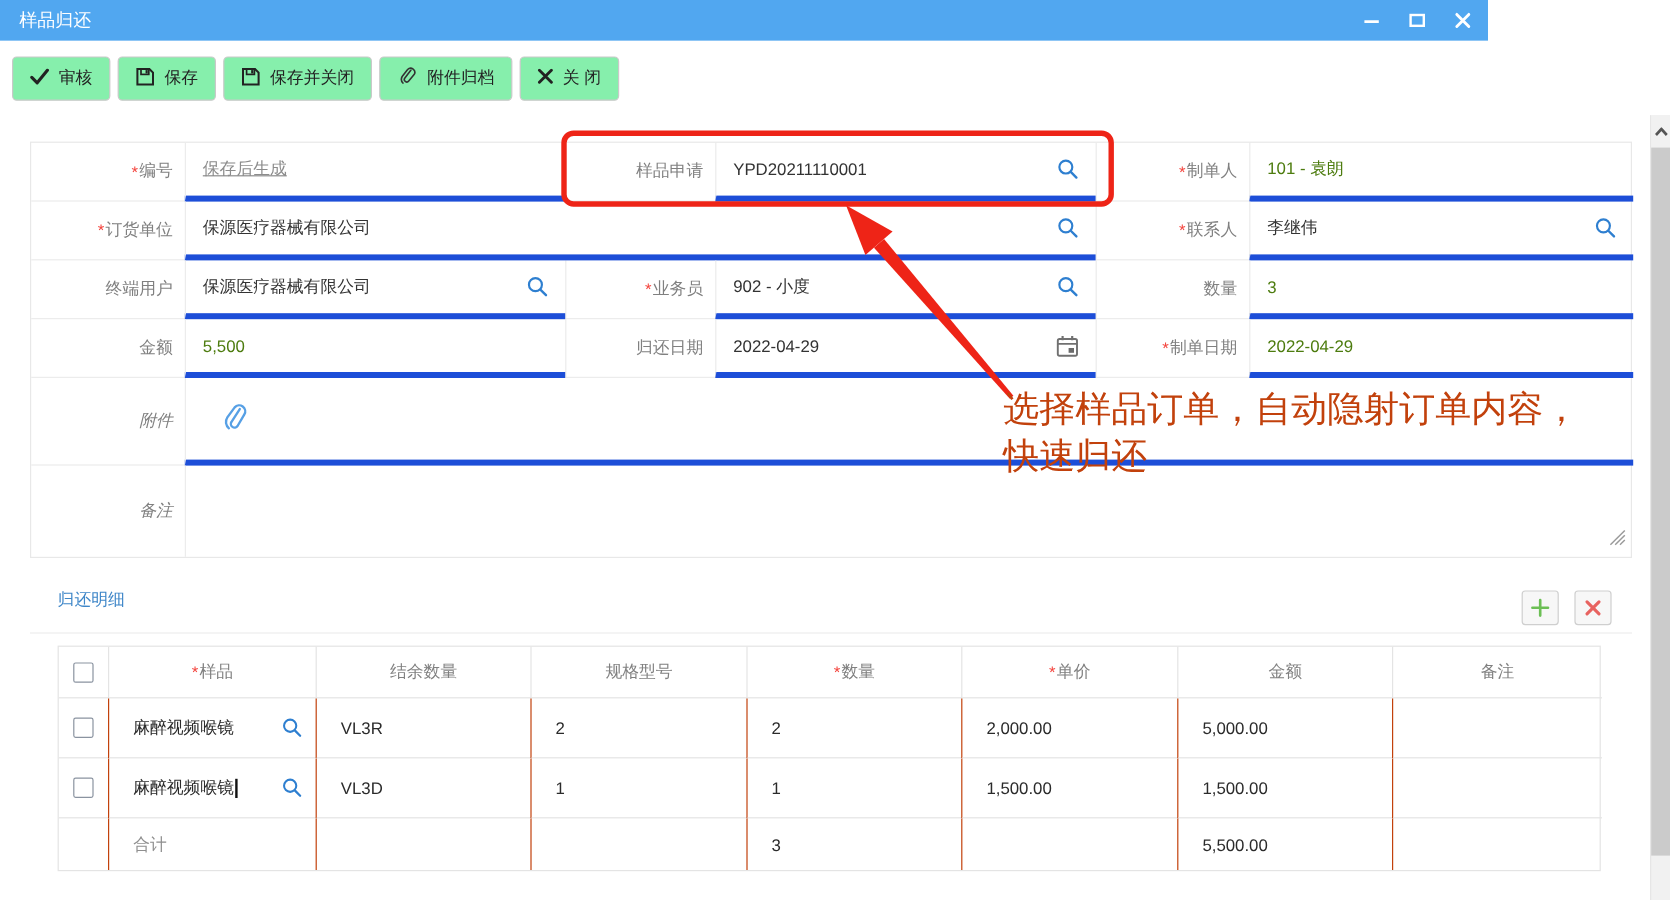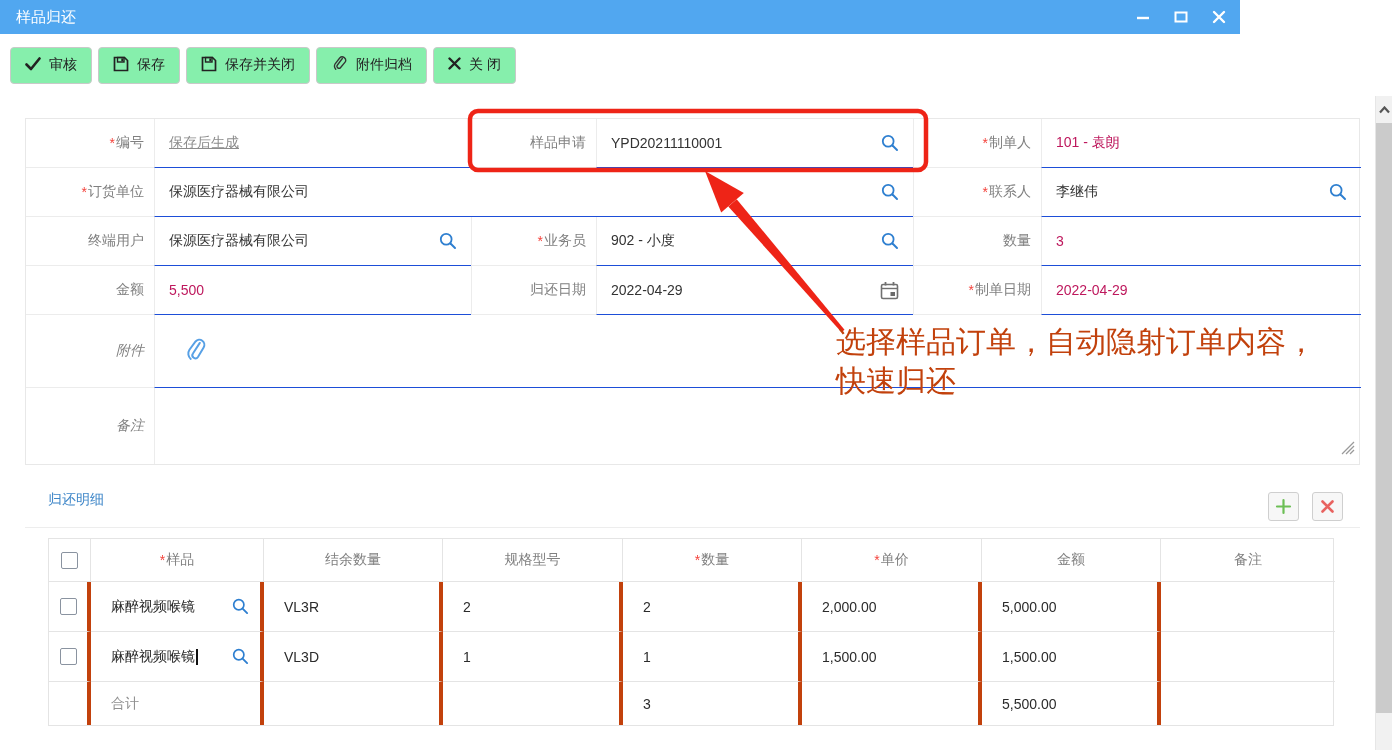--- a/index.html
+++ b/index.html
@@ -20,26 +20,26 @@
   .tbtn { height:37px; background:#86efac; border:1px solid #c9c9c9; border-radius:4px;
           display:inline-flex; align-items:center; gap:8px; padding:0 14px; font-size:14px; color:#222; cursor:pointer; }
 
   
   .form { position:absolute; left:25px; top:118px; width:1335px;
           display:grid; grid-template-columns:128px 317px 125px 317px 128px 320px;
           grid-template-rows:49px 49px 49px 49px 73px 76px;
           border:1px solid #e8e8e8; background:#fff; }
   .fl { display:flex; align-items:center; justify-content:flex-end; padding-right:10px;
         color:#808080; border-bottom:1px solid #ececec; white-space:nowrap; }
-  .fv { display:flex; align-items:center; padding-left:14px; border-bottom:1px solid #1d4ed8;
+  .fv { display:flex; align-items:center; padding-left:14px; border-bottom:5px solid #1d4ed8;
         color:#333; position:relative; }
   .bl { border-left:1px solid #ececec; }
   .row-last { border-bottom:none !important; }
   .req { color:#f4433c; margin-right:1px; }
-  .readonly { color:#be185d; }
+  .readonly { color:#4d7c0f; }
   .gen-link { color:#8c8c8c; text-decoration:underline; }
   .span3 { grid-column:2 / span 3; }
   .span5 { grid-column:2 / span 5; }
   .icon-right { margin-left:auto; margin-right:14px; display:flex; align-items:center; cursor:pointer; }
   .fl.tall, .fv.tall { align-items:center;font-style:italic; }
   .resize-handle { position:absolute; right:5px; bottom:6px; cursor:nwse-resize; }
 
   
   .anno-svg { position:absolute; left:0; top:0; width:1392px; height:750px; pointer-events:none; z-index:50; }
   .anno-text { position:absolute; left:836px; top:322px; width:556px; z-index:51;
@@ -52,21 +52,21 @@
   .section-sep { position:absolute; left:25px; top:527px; width:1335px; height:0; border-top:1px solid #ededed; }
 
   
   .grid-table { position:absolute; left:48px; top:538px; width:1286px;
                 display:grid; grid-template-columns:42px 173px 179px 180px 179px 180px 179px 174px;
                 grid-template-rows:43px 50px 50px 43px;
                 border:1px solid #e4e4e4; background:#fff; }
   .th { display:flex; align-items:center; justify-content:center; color:#808080;
         border-bottom:1px solid #e4e4e4; border-right:1px solid #e4e4e4; white-space:nowrap; }
   .td { display:flex; align-items:center; padding-left:20px; border-bottom:1px solid #e4e4e4;
-        border-right:4px solid #c2410c; color:#2b2b2b; position:relative; }
+        border-right:1px solid #c2410c; color:#2b2b2b; position:relative; }
   .td.center { justify-content:center; padding-left:0; }
   .col-end { border-right:none !important; }
   .tr-last { border-bottom:none !important; }
   .checkbox { width:17px; height:17px; border:1px solid #8a93a0; border-radius:2px; background:#fff; cursor:pointer; }
   .caret { display:inline-block; width:2px; height:16px; background:#111; margin-left:1px; }
 
   
   .scrollbar { position:absolute; right:0; top:96px; width:17px; height:654px; background:#f1f1f1;
                border-left:1px solid #e6e6e6; }
   .scroll-up { position:absolute; left:0; top:0; width:16px; height:27px; background:#f1f1f1;

